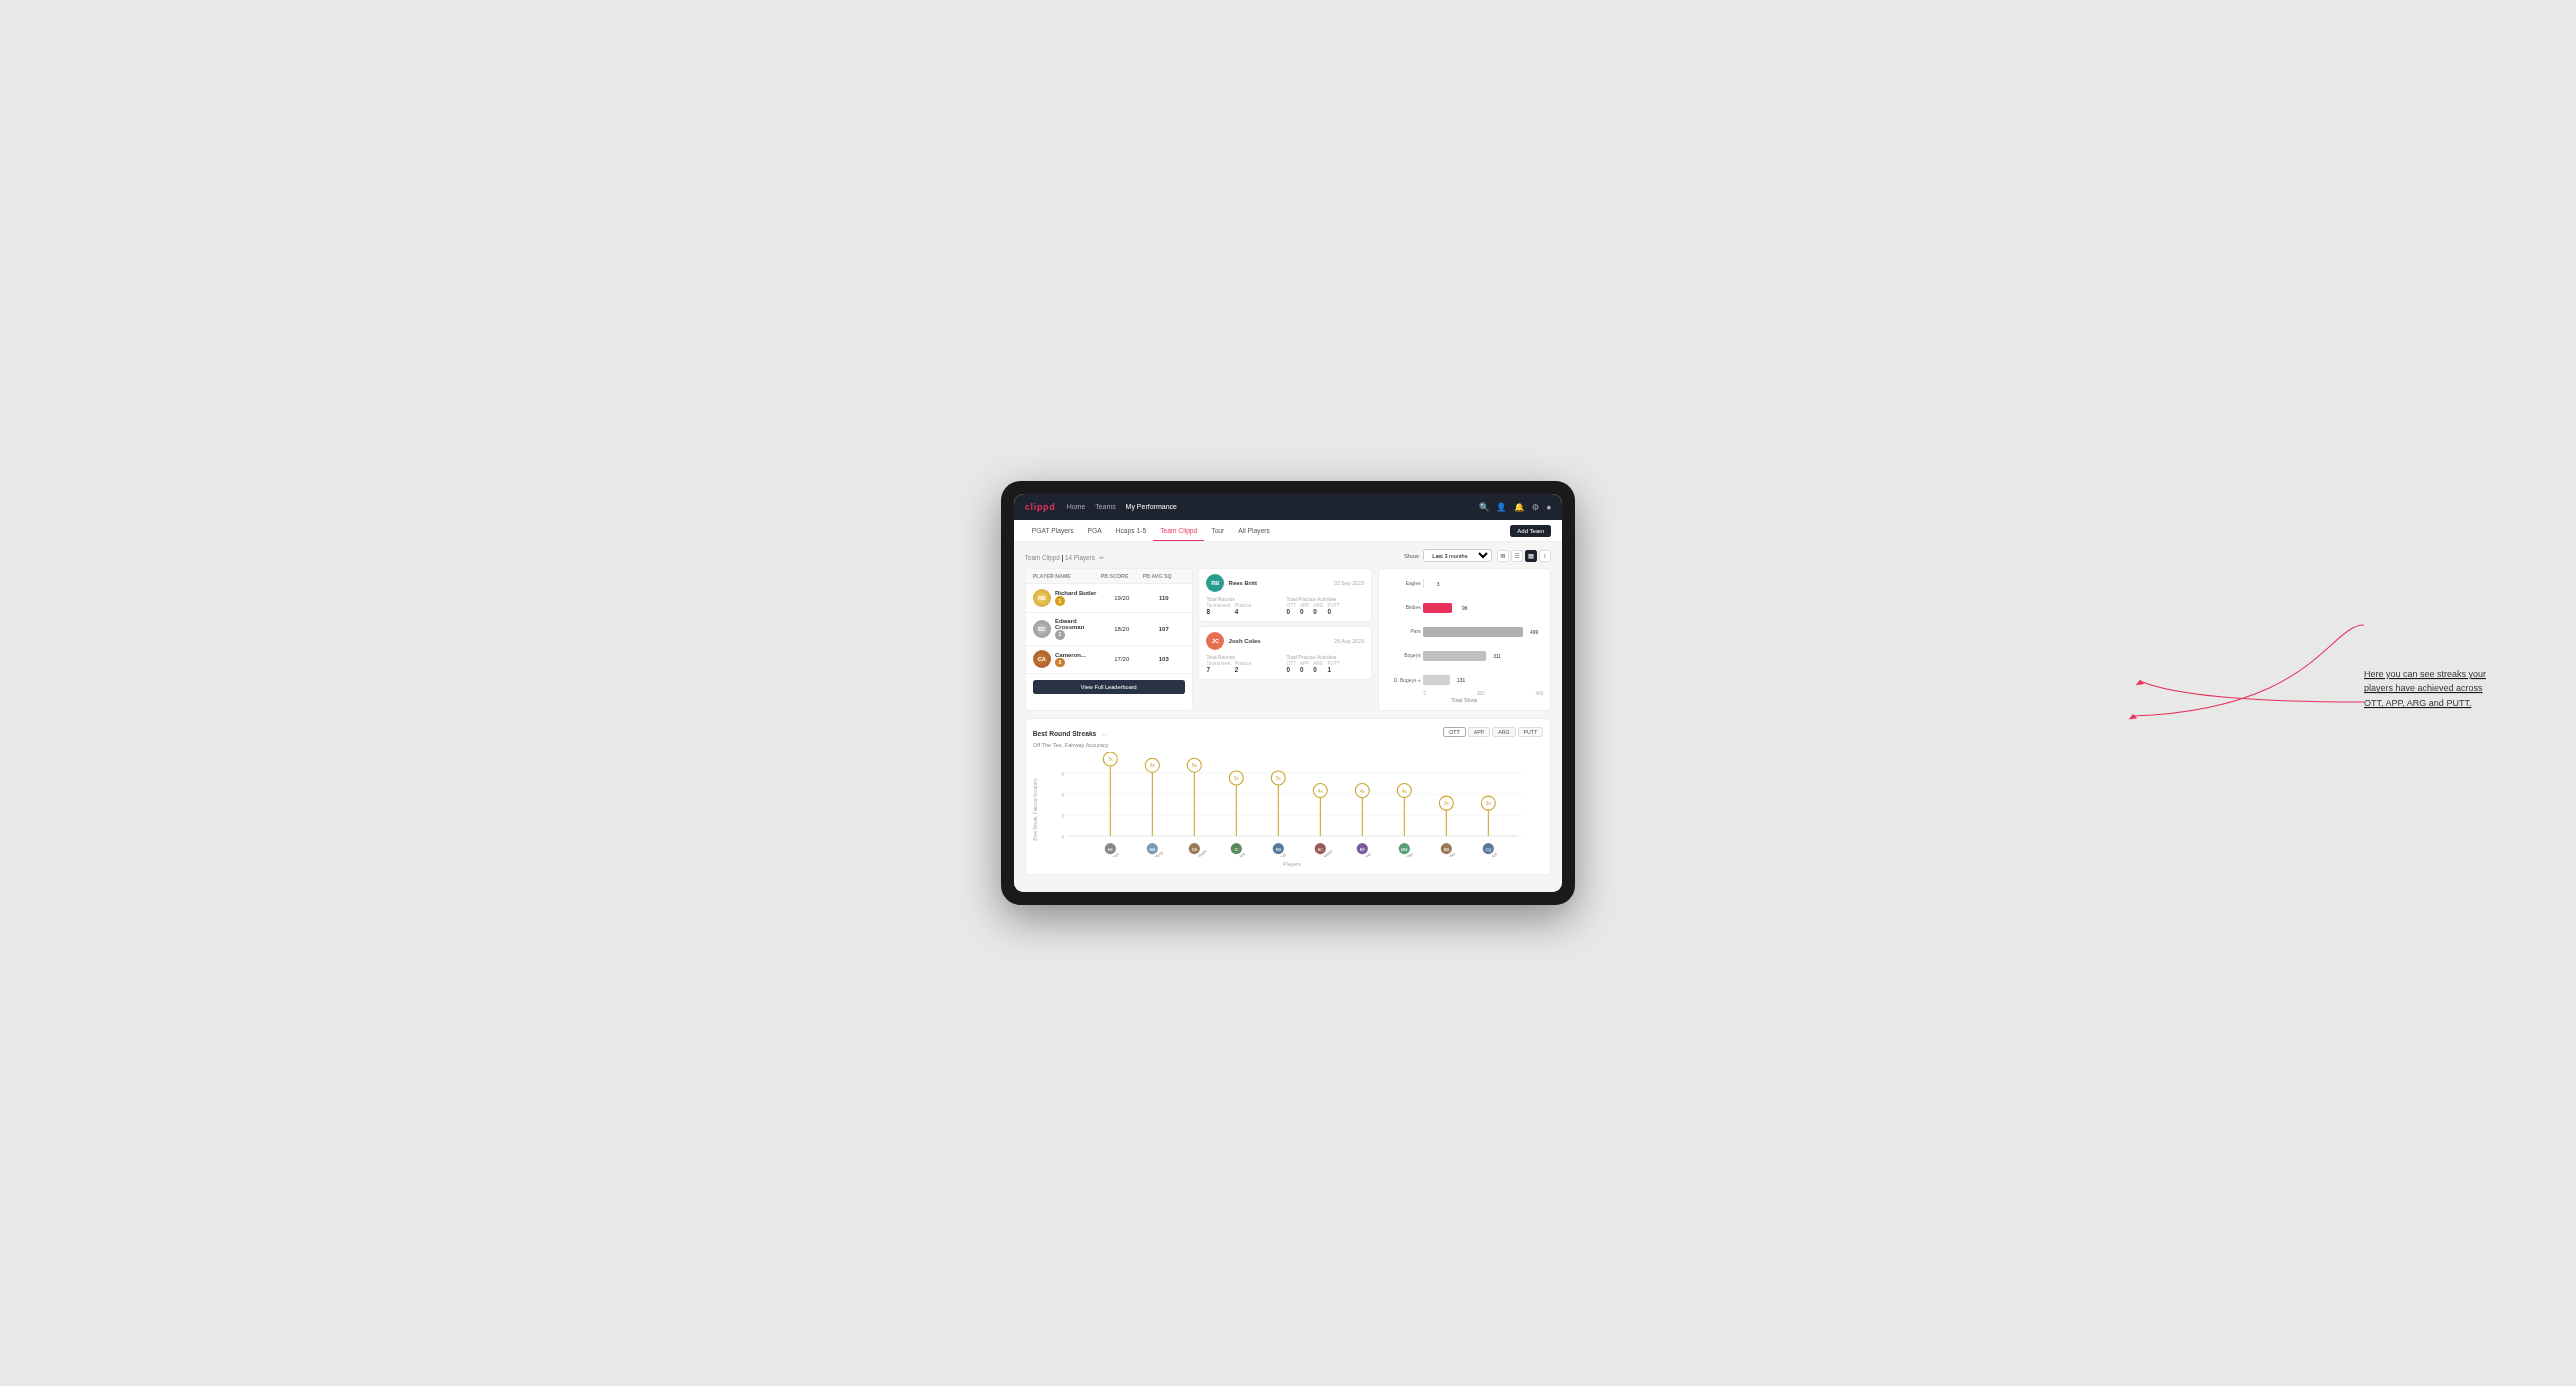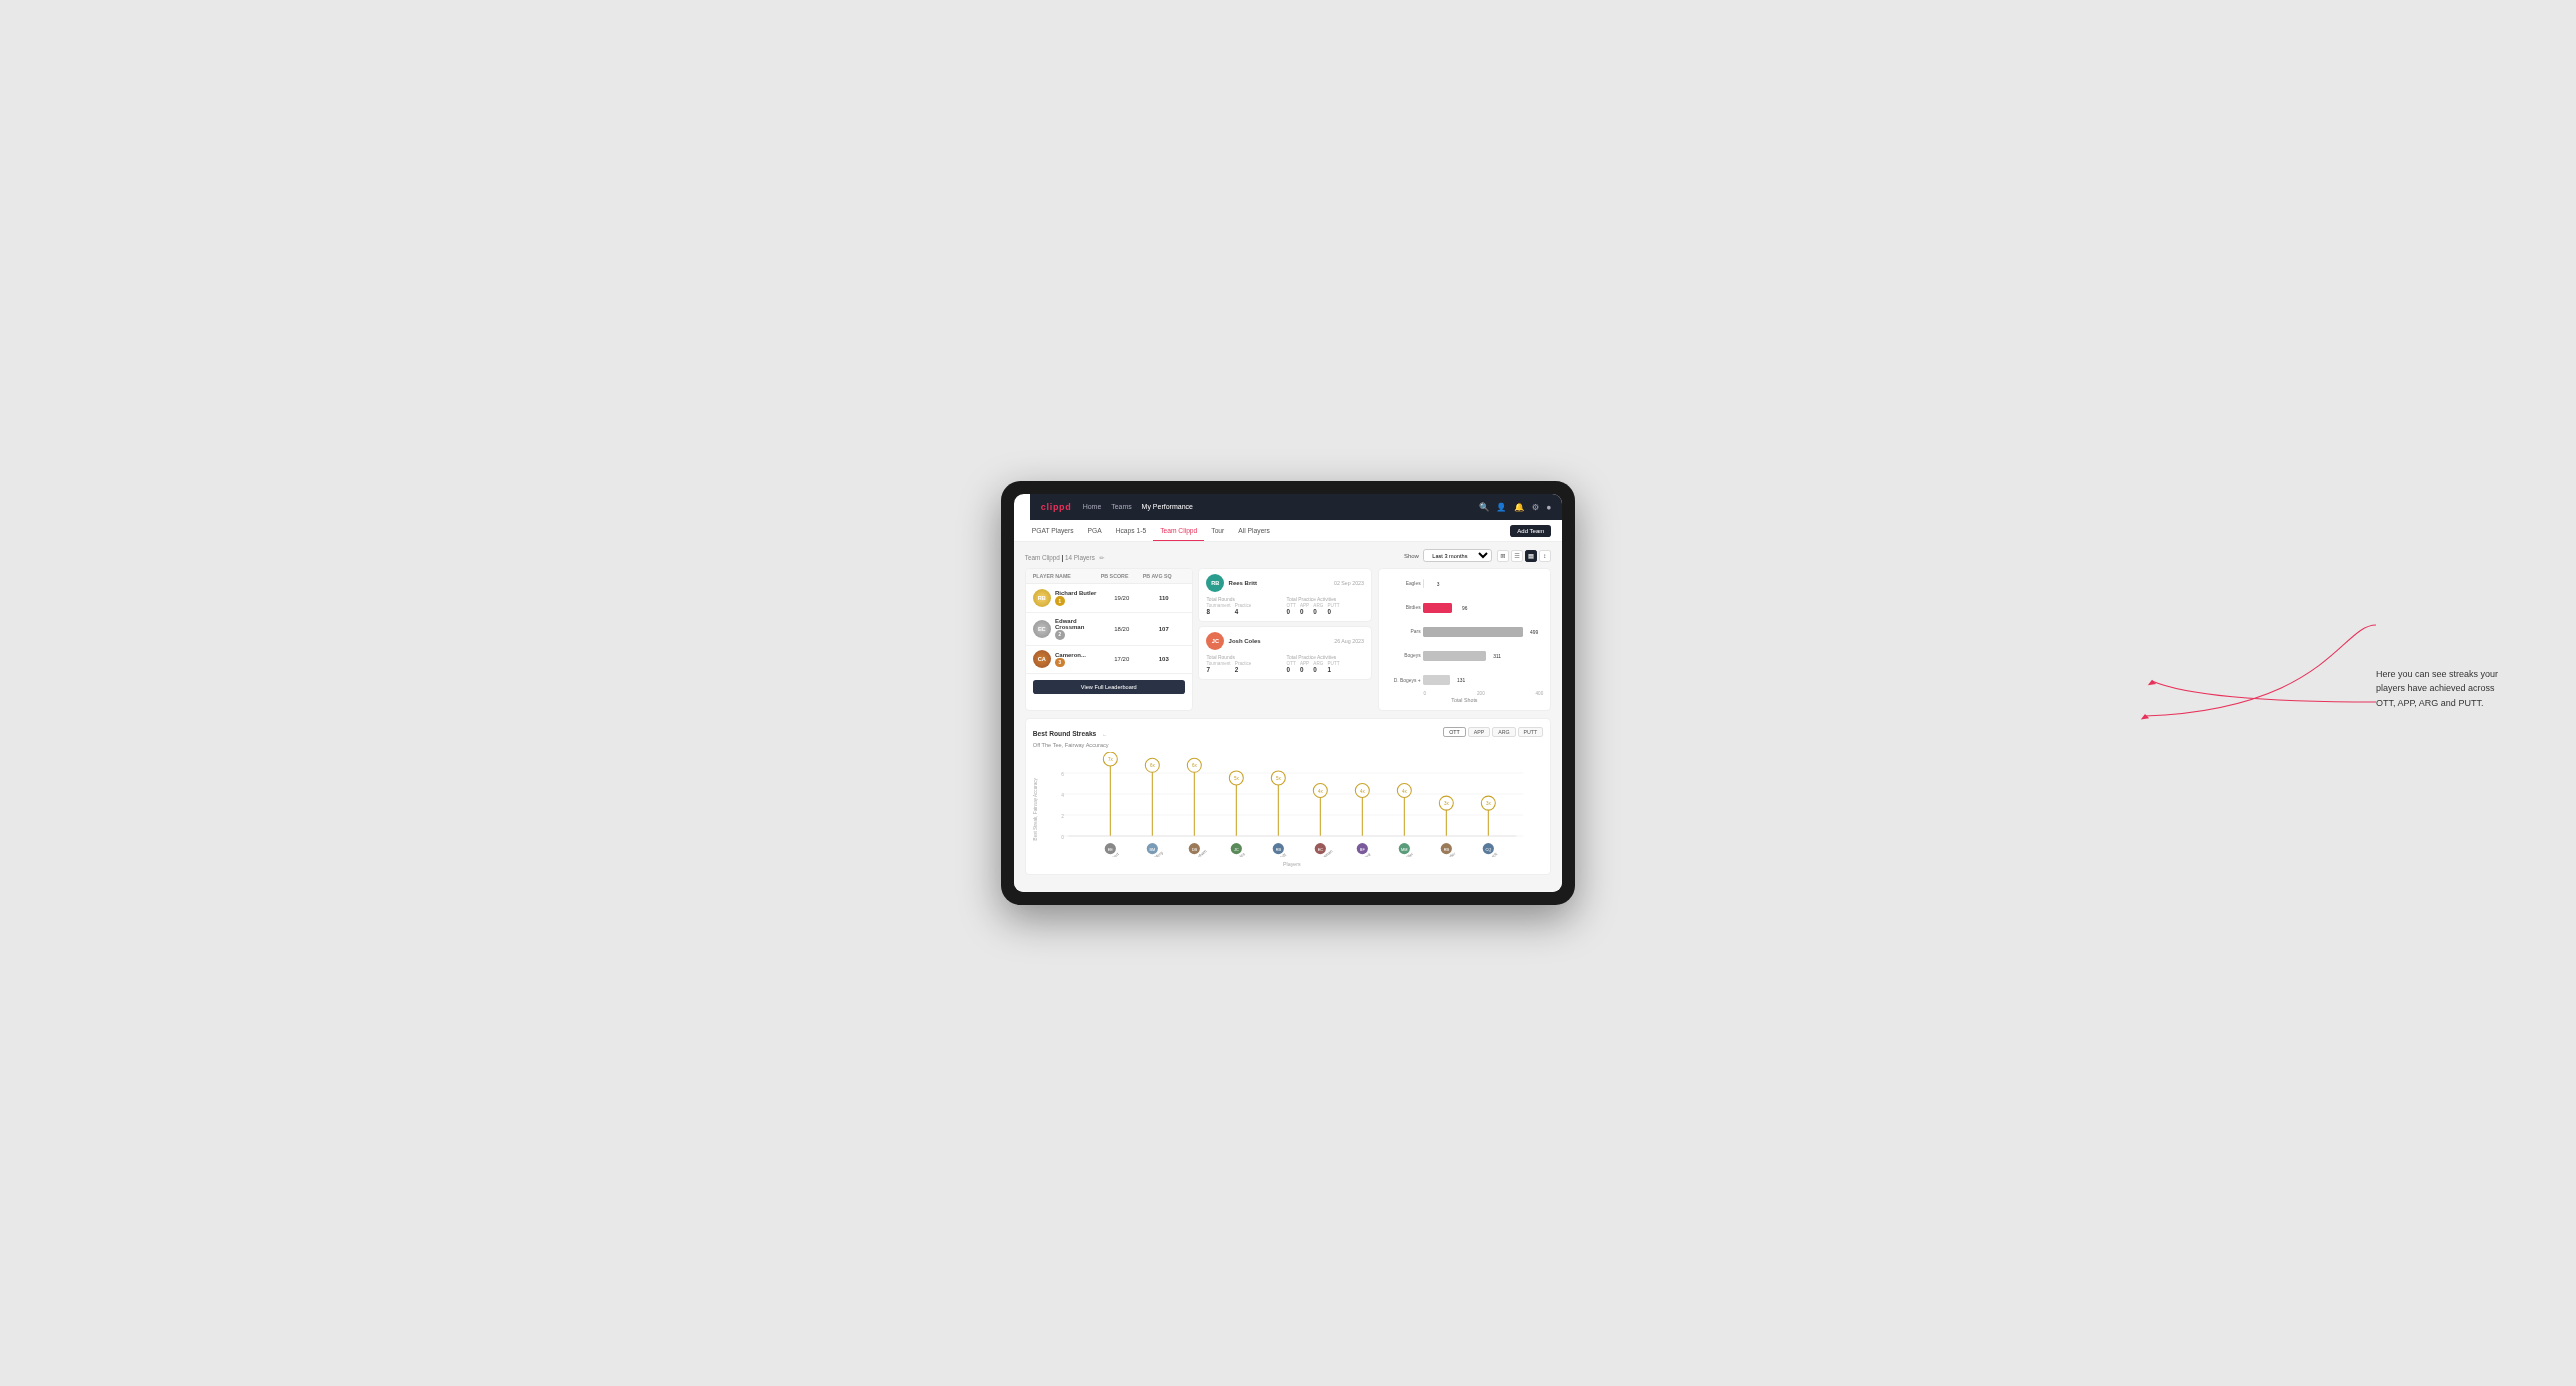--- a/index.html
+++ b/index.html
@@ -26,21 +26,20 @@
       width: 100%;
     }
     
     .nav-bar {
       background: #1e2330;
       display: flex;
       align-items: center;
       padding: 0 11.2px;
       height: 26.6px;
       gap: 11.2px;
-      margin-left: 16px;
     }
     .nav-logo {
       color: #e8315a;
       font-weight: 800;
       font-size: 9px;
       letter-spacing: 0.7px;
     }
     .nav-links {
       display: flex;
       gap: 9.8px;
@@ -723,21 +722,21 @@
             </svg>
             <div style="text-align:center;font-size:5.3px;color:#aaa;margin-top:1.4px;">Players</div>
           </div>
         </div>
       </div>
 
     </div>
   </div>
 </div>
 
-<div style="position:fixed;right:60px;top:50%;transform:translateY(-60%);width:140px;">
+<div style="position:fixed;right:72px;top:50%;transform:translateY(-60%);width:140px;text-decoration:underline;">
   <p style="font-size:9px;color:#333;line-height:1.6;">Here you can see streaks your players have achieved across OTT, APP, ARG and PUTT.</p>
 
   <svg style="position:absolute;top:-70px;left:-245px;pointer-events:none;" width="252" height="140" viewBox="0 0 360 200">
     <path d="M350,40 C300,40 280,160 20,170" stroke="#e8315a" stroke-width="1.5" fill="none"></path>
     <path d="M350,150 C300,150 100,150 30,120" stroke="#e8315a" stroke-width="1.5" fill="none"></path>
     <polygon points="20,167 26,173 14,175" fill="#e8315a"></polygon>
     <polygon points="30,118 36,124 24,126" fill="#e8315a"></polygon>
   </svg>
 </div>
 

